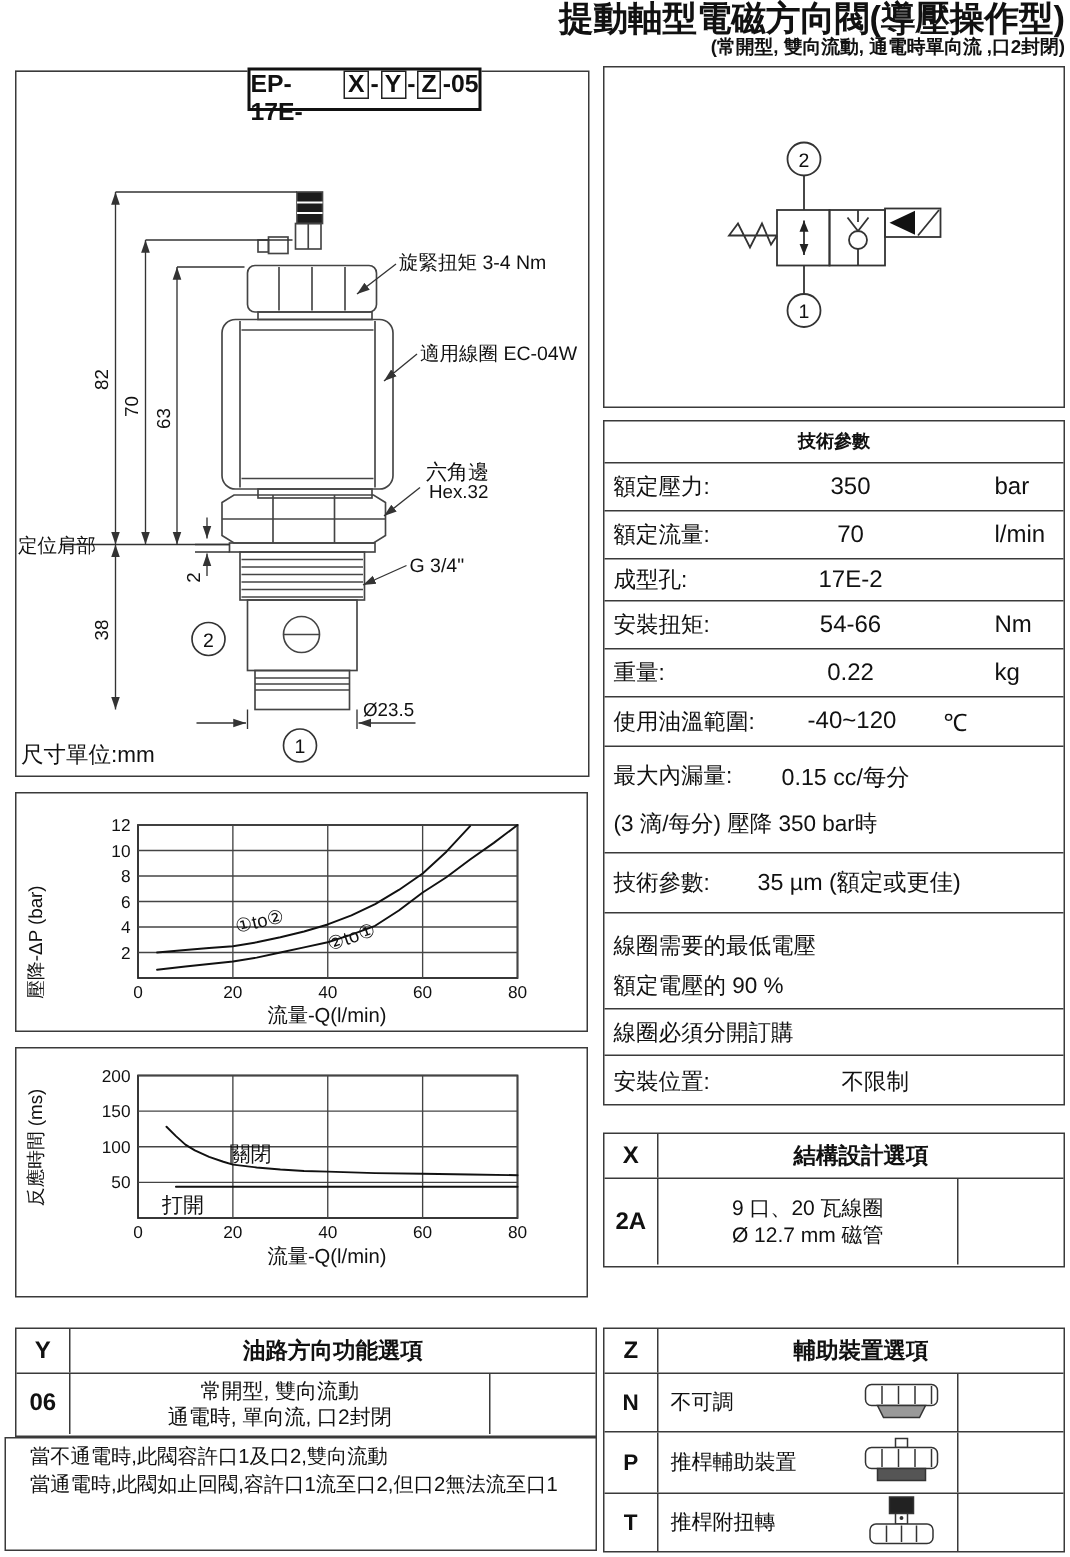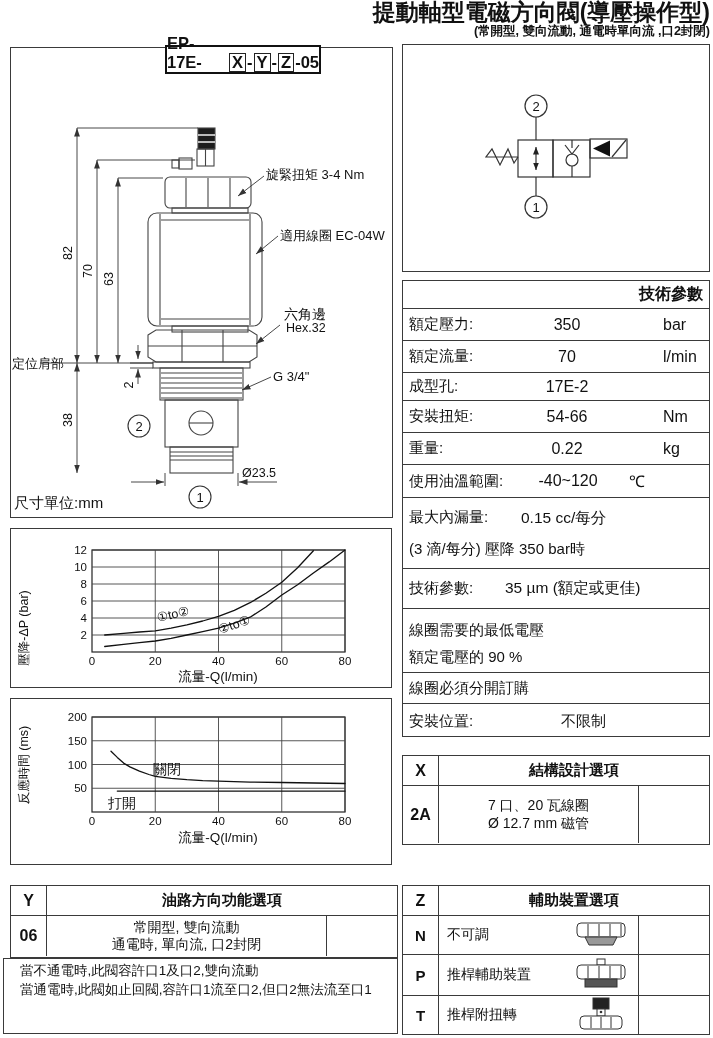--- a/index.html
+++ b/index.html
@@ -8,21 +8,21 @@
   .panel{position:absolute;border:1.5px solid #3a3a3a;background:#fff;box-sizing:border-box;}
   .abs{position:absolute;box-sizing:border-box;}
   
   #title-block{position:absolute;top:0;right:3px;width:420px;text-align:right;line-height:1.05;}
   #page-title{font-size:23px;font-weight:bold;letter-spacing:0px;}
   #page-subtitle{font-size:12.5px;font-weight:bold;margin-top:1px;}
   
   #order-label-box{left:10px;top:47px;width:155px;height:26px;border:1.2px solid #3a3a3a;
     display:flex;align-items:center;justify-content:center;font-size:15px;background:#fff;}
   #order-code-box{left:165px;top:45px;width:156px;height:29px;border:2px solid #111;background:#fff;
-    display:flex;align-items:flex-end;justify-content:center;font-size:16.5px;font-weight:bold;z-index:3;}
+    display:flex;align-items:flex-start;justify-content:center;font-size:16.5px;font-weight:bold;z-index:3;}
   #order-code-box .boxed{border:1.6px solid #222;padding:0 2px;margin:0 1px;line-height:1.05;display:inline-block;}
   
   .trow{display:flex;align-items:center;border-bottom:1px solid #3a3a3a;box-sizing:border-box;
         font-size:15px;padding:0 6px;}
   .trow:last-child{border-bottom:none;}
   .tlabel{width:104px;flex:0 0 auto;}
   .tvalue{width:108px;flex:0 0 auto;text-align:center;font-size:16px;}
   .tunit{flex:1;padding-left:42px;font-size:16px;}
   .tblock{display:block;padding-top:4px;}
   
@@ -190,21 +190,21 @@
       <polygon points="208,96.5 208,112.5 191,104.5" fill="#111" stroke="none"></polygon>
       <line x1="210" y1="113" x2="224" y2="96"></line>
       <line x1="134" y1="133" x2="134" y2="152"></line>
       <circle cx="134" cy="163" r="11"></circle>
     </g>
     <text x="134" y="67" font-size="13" text-anchor="middle" fill="#111">2</text>
     <text x="134" y="168" font-size="13" text-anchor="middle" fill="#111">1</text>
   </svg>
 
   <div class="panel" style="left:402px;top:280px;width:308px;height:457px;">
-    <div class="trow" style="height:28px;justify-content:flex-end;font-weight:bold;font-size:16px;">
+    <div class="trow" style="height:28px;justify-content:center;font-weight:bold;font-size:12px;">
       <span>技術參數</span>
     </div>
     <div class="trow" style="height:32px;">
       <span class="tlabel">額定壓力:</span>
       <span class="tvalue">350</span>
       <span class="tunit">bar</span>
     </div>
     <div class="trow" style="height:32px;">
       <span class="tlabel">額定流量:</span>
       <span class="tvalue">70</span>
@@ -315,21 +315,21 @@
     </svg>
 
   <div class="panel" style="left:402px;top:755px;width:308px;height:90px;">
     <div class="opt-header" style="height:30px;">
       <div class="opt-key">X</div>
       <div class="opt-title">結構設計選項</div>
     </div>
     <div class="opt-row" style="height:57px;">
       <div class="opt-key">2A</div>
       <div class="opt-desc center">
-        <div>7 口、20 瓦線圈</div>
+        <div>9 口、20 瓦線圈</div>
         <div>Ø 12.7 mm 磁管</div>
       </div>
       <div class="opt-empty"></div>
     </div>
   </div>
 
   <div class="panel" style="left:10px;top:885px;width:388px;height:73px;">
     <div class="opt-header" style="height:30px;">
       <div class="opt-key">Y</div>
       <div class="opt-title">油路方向功能選項</div>

